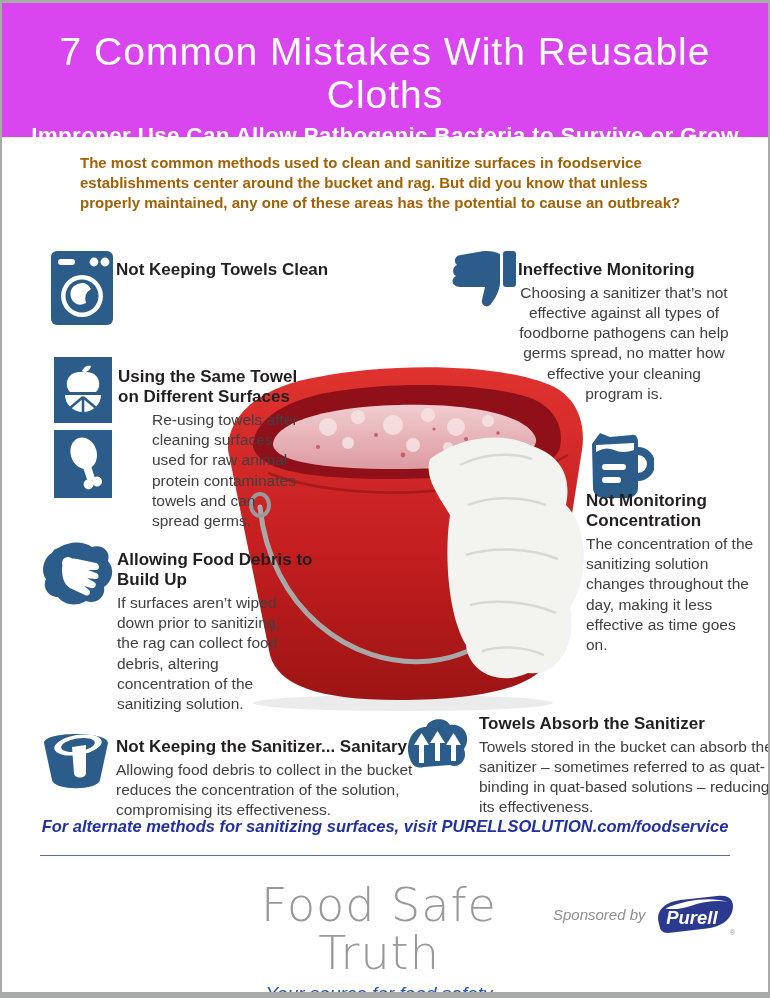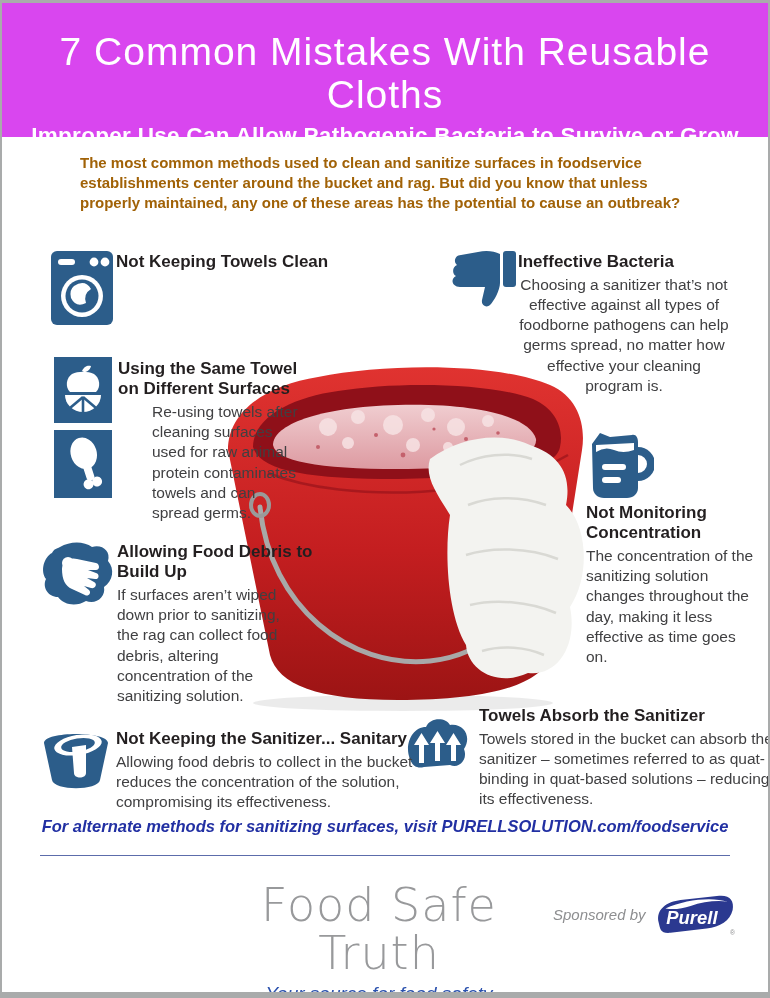--- a/index.html
+++ b/index.html
@@ -9,39 +9,39 @@
     border-style:solid; border-color:#a9abab; border-width:3px 2px 6px 2px;
     font-family:"Liberation Sans", sans-serif; overflow:hidden;
   }
   
   .hdr{position:absolute; left:0; top:0; width:100%; height:134px; background:#d946ef; text-align:center;}
   .hdr-title{margin:0; padding-top:28px; color:#ffffff; font-weight:400; font-size:39px; letter-spacing:1px; line-height:1.1;}
   .hdr-sub{margin:6px 0 16px 0; color:#ffffff; font-weight:bold; font-size:22.5px; letter-spacing:.3px;}
   
   .intro{position:absolute; left:78px; top:150px; width:616px; font-size:15px; line-height:1.32; color:#a16207;font-weight:bold;}
   
-  .m-title{font-weight:bold; font-size:17px; color:#231f20; line-height:1.18; margin:8px 0 3px 0;}
+  .m-title{font-weight:bold; font-size:17px; color:#231f20; line-height:1.18; margin:16px 0 3px 0;}
   .m-body{font-size:15.5px; color:#404042; line-height:1.3; margin:0;}
   .icon-box{position:absolute;}
   .mi{color:#2c5d8a; display:block;}
   
   .s1-icon{left:48px; top:247px;}
   .s1-text{position:absolute; left:114px; top:241px; width:362px;}
   .s2-icon{left:446px; top:246px;}
   .s2-text{position:absolute; left:516px; top:241px; width:212px;}
   .s2-text .m-body{text-align:center;}
   .s3-icon1{left:52px; top:354px;}
   .s3-icon2{left:52px; top:427px;}
   .s3-text{position:absolute; left:116px; top:348px; width:192px;}
   .s3-text .m-body{width:152px;margin-left:34px;}
   .s4-icon{left:38px; top:536px;}
   .s4-text{position:absolute; left:115px; top:531px; width:200px;}
   .s4-text .m-body{width:176px;}
   .s5-icon{left:586px; top:427px;}
-  .s5-text{position:absolute; left:584px; top:492px; width:172px;}
+  .s5-text{position:absolute; left:584px; top:472px; width:172px;}
   .s6-icon{left:36px; top:720px;}
   .s6-text{position:absolute; left:114px; top:718px; width:310px;}
   .s7-icon{left:400px; top:712px;}
   .s7-text{position:absolute; left:477px; top:695px; width:300px;}
   .txt-layer{z-index:3;}
   
   .bucket-wrap{position:absolute; left:196px; top:352px; z-index:1;}
   
   .cta{position:absolute; left:0; top:814px; width:100%; text-align:center;
        font-size:16.5px; font-weight:bold; font-style:italic; color:#2230a3; z-index:3;}
@@ -137,21 +137,21 @@
     <p class="m-title">Not Keeping Towels Clean</p>
   </div>
 
   <div class="icon-box s2-icon">
     <svg class="mi" width="70" height="58" viewBox="0 0 70 58">
       <rect x="55" y="2" width="13" height="36" rx="3" fill="currentColor"></rect>
       <path d="M52,5 L52,34 C52,41 46,52 42,56 C39,59 33,57 34,51 L37,38 L12,38 C4,38 2,30 8,27 C4,25 4,18 9,16 C5,13 7,6 13,6 L30,3 C38,1 46,2 52,5 Z" fill="currentColor"></path>
     </svg>
   </div>
   <div class="s2-text txt-layer">
-    <p class="m-title">Ineffective Bacteria</p>
+    <p class="m-title">Ineffective Monitoring</p>
     <p class="m-body">Choosing a sanitizer that’s not effective against all types of foodborne pathogens can help germs spread, no matter how effective your cleaning program is.</p>
   </div>
 
   <div class="icon-box s3-icon1">
     <svg class="mi" width="58" height="66" viewBox="0 0 58 66">
       <rect x="0" y="0" width="58" height="66" fill="currentColor"></rect>
       <path d="M28,14 C30,9 34,8 37,9 C36,13 33,15 30,15 Z" fill="#fff"></path>
       <path d="M18,17 C24,14 34,14 40,17 C46,21 47,30 42,35 L16,35 C11,30 12,21 18,17 Z" fill="#fff"></path>
       <path d="M11,38 A18,17 0 0 0 47,38 Z" fill="#fff"></path>
       <g stroke="currentColor" stroke-width="2.6">

